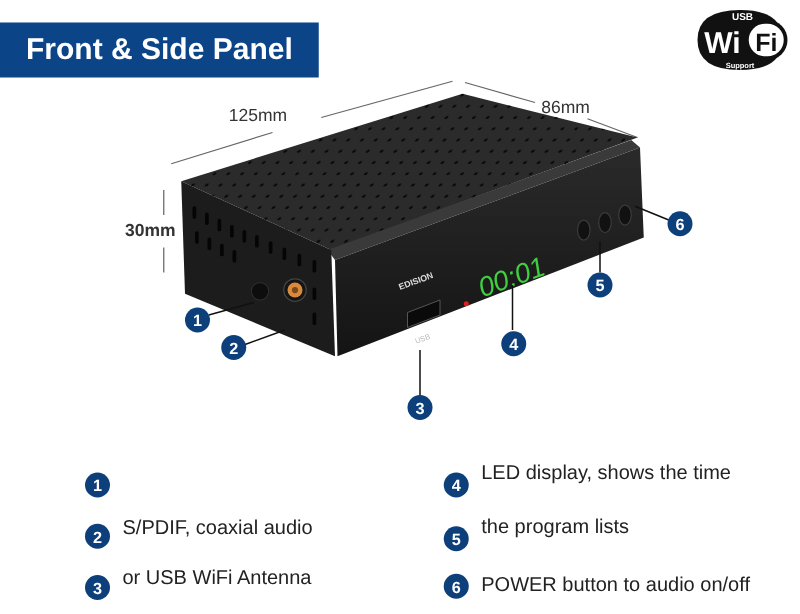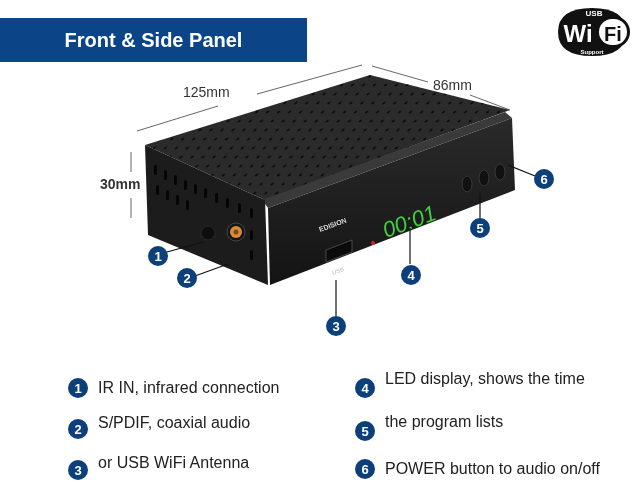--- a/index.html
+++ b/index.html
@@ -1,17 +1,17 @@
 <!DOCTYPE html>
 <html><head>
 <meta charset="utf-8">
 <style>
   html, body { margin:0; padding:0; }
   body { width:640px; height:491px; background:#ffffff; position:relative; overflow:hidden; font-family:"Liberation Sans", sans-serif; color:#222; }
-  .title-bar { position:absolute; left:0; top:18px; width:307px; height:44px; background:#0b4588; color:#fff; font-weight:bold; font-size:20px; display:flex; align-items:center; justify-content:center; }
+  .title-bar { position:absolute; left:0; top:18px; width:255px; height:44px; background:#0b4588; color:#fff; font-weight:bold; font-size:24px; display:flex; align-items:center; justify-content:center; }
   .wifi-logo { position:absolute; left:548px; top:2px; width:88px; height:60px; }
   .dim { position:absolute; font-size:14px; color:#333; }
   .badge { position:absolute; width:20px; height:20px; border-radius:50%; background:#0d3f7a; color:#fff; font-weight:bold; font-size:13px; display:flex; align-items:center; justify-content:center; }
   .legend-item { position:absolute; display:flex; align-items:flex-start; }
   .legend-item .badge { position:relative; flex:0 0 20px; margin-right:10px; }
   .legend-text { font-size:16px; line-height:19px; color:#222; }
   svg text { font-family:"Liberation Sans", sans-serif; }
 </style>
 </head>
 <body>
@@ -110,21 +110,20 @@
 
 <div class="badge" style="left:148px;top:246px;">1</div>
 <div class="badge" style="left:177px;top:268px;">2</div>
 <div class="badge" style="left:326px;top:316px;">3</div>
 <div class="badge" style="left:401px;top:265px;">4</div>
 <div class="badge" style="left:470px;top:218px;">5</div>
 <div class="badge" style="left:534px;top:169px;">6</div>
 
 <div class="legend-item" style="left:68px;top:378px;">
   <div class="badge">1</div>
-  <div class="legend-text"><span>IR IN, infrared connection</span></div>
 </div>
 <div class="legend-item" style="left:68px;top:413px;">
   <div class="badge" style="margin-top:6px;">2</div>
   <div class="legend-text">
     <div>S/PDIF, coaxial audio</div>
   </div>
 </div>
 <div class="legend-item" style="left:68px;top:456px;">
   <div class="badge" style="margin-top:4px;">3</div>
   <div class="legend-text" style="margin-top:-3px;">

